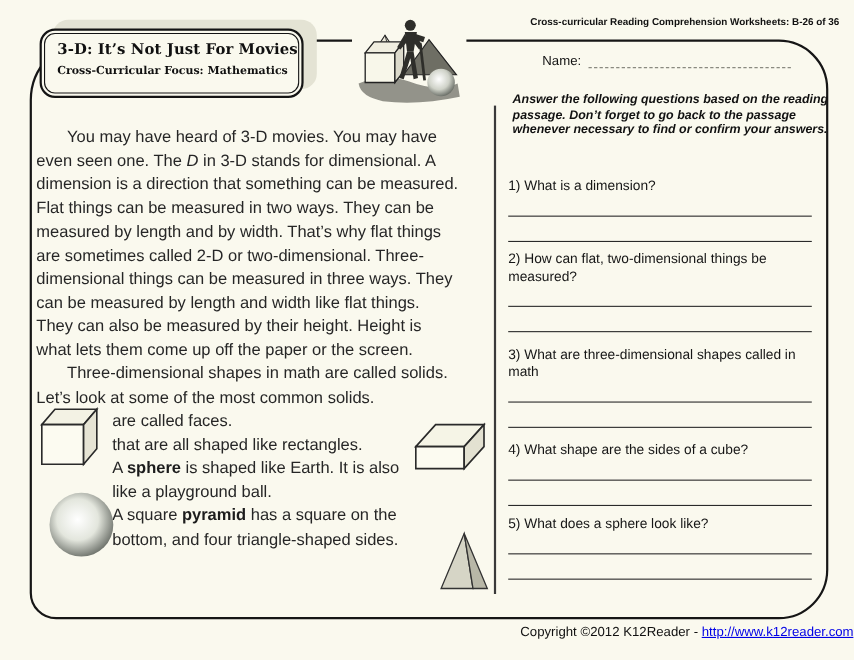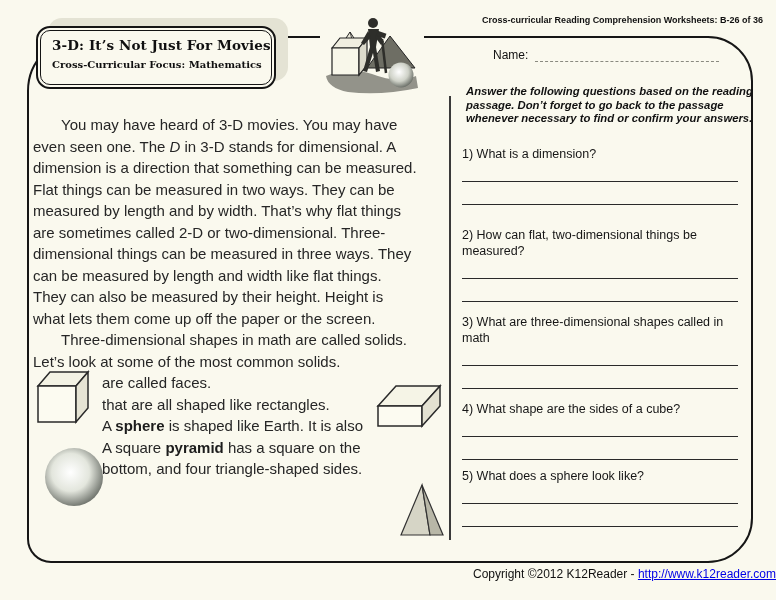--- a/index.html
+++ b/index.html
@@ -93,21 +93,21 @@
   }
   .name-line {
     width: 184px; height: 14px; margin-left: 7px;
     border-bottom: 1px dashed #8a8a80;
   }
   .instructions {
     position: absolute; left: 466px; top: 85px; width: 292px; z-index: 1;
     font-size: 11.3px; font-weight: 700; line-height: 13.5px; color: #111; font-style: italic;
   }
   .question-block { position: absolute; left: 462px; width: 278px; z-index: 1; }
-  .q1 { top: 146px; } .q2 { top: 227px; } .q3 { top: 314px; }
+  .q1 { top: 161px; } .q2 { top: 227px; } .q3 { top: 314px; }
   .q4 { top: 401px; } .q5 { top: 468px; }
   .q-text { font-size: 12.5px; line-height: 16px; color: #161616; }
   .ans-line { width: 276px; height: 0; border-bottom: 1.5px solid #2a2a2a; margin-top: 19px; }
   .ans-line + .ans-line { margin-top: 22px; }
 
   
   .footer {
     position: absolute; left: 0; top: 567px; width: 776px;
     text-align: right; font-size: 12px; color: #111; z-index: 1;
   }
@@ -164,20 +164,21 @@
   <div class="p-line">dimensional things can be measured in three ways. They</div>
   <div class="p-line">can be measured by length and width like flat things.</div>
   <div class="p-line">They can also be measured by their height. Height is</div>
   <div class="p-line">what lets them come up off the paper or the screen.</div>
   <div class="p-line indent">Three-dimensional shapes in math are called solids.</div>
   <div class="p-line">Let’s look at some of the most common solids.</div>
 
   <div class="p-line shape-line">are called faces.</div>
   <div class="p-line shape-line">that are all shaped like rectangles.</div>
   <div class="p-line shape-line"><span>A </span><b>sphere</b><span> is shaped like Earth. It is also</span></div>
+  <div class="p-line shape-line">like a playground ball.</div>
   <div class="p-line shape-line"><span>A square </span><b>pyramid</b><span> has a square on the</span></div>
   <div class="p-line shape-line">bottom, and four triangle-shaped sides.</div>
 </div>
 
 <div class="shape-icon icon-cube">
   <svg width="56" height="54" viewBox="0 0 56 54">
     <polygon points="2,16 14,2 52,2 40,16" fill="#f3f2e4" stroke="#2a2a2a" stroke-width="1.5"></polygon>
     <polygon points="2,16 40,16 40,52 2,52" fill="#fcfbf1" stroke="#2a2a2a" stroke-width="1.5"></polygon>
     <polygon points="40,16 52,2 52,38 40,52" fill="#e6e4d4" stroke="#2a2a2a" stroke-width="1.5"></polygon>
   </svg>

